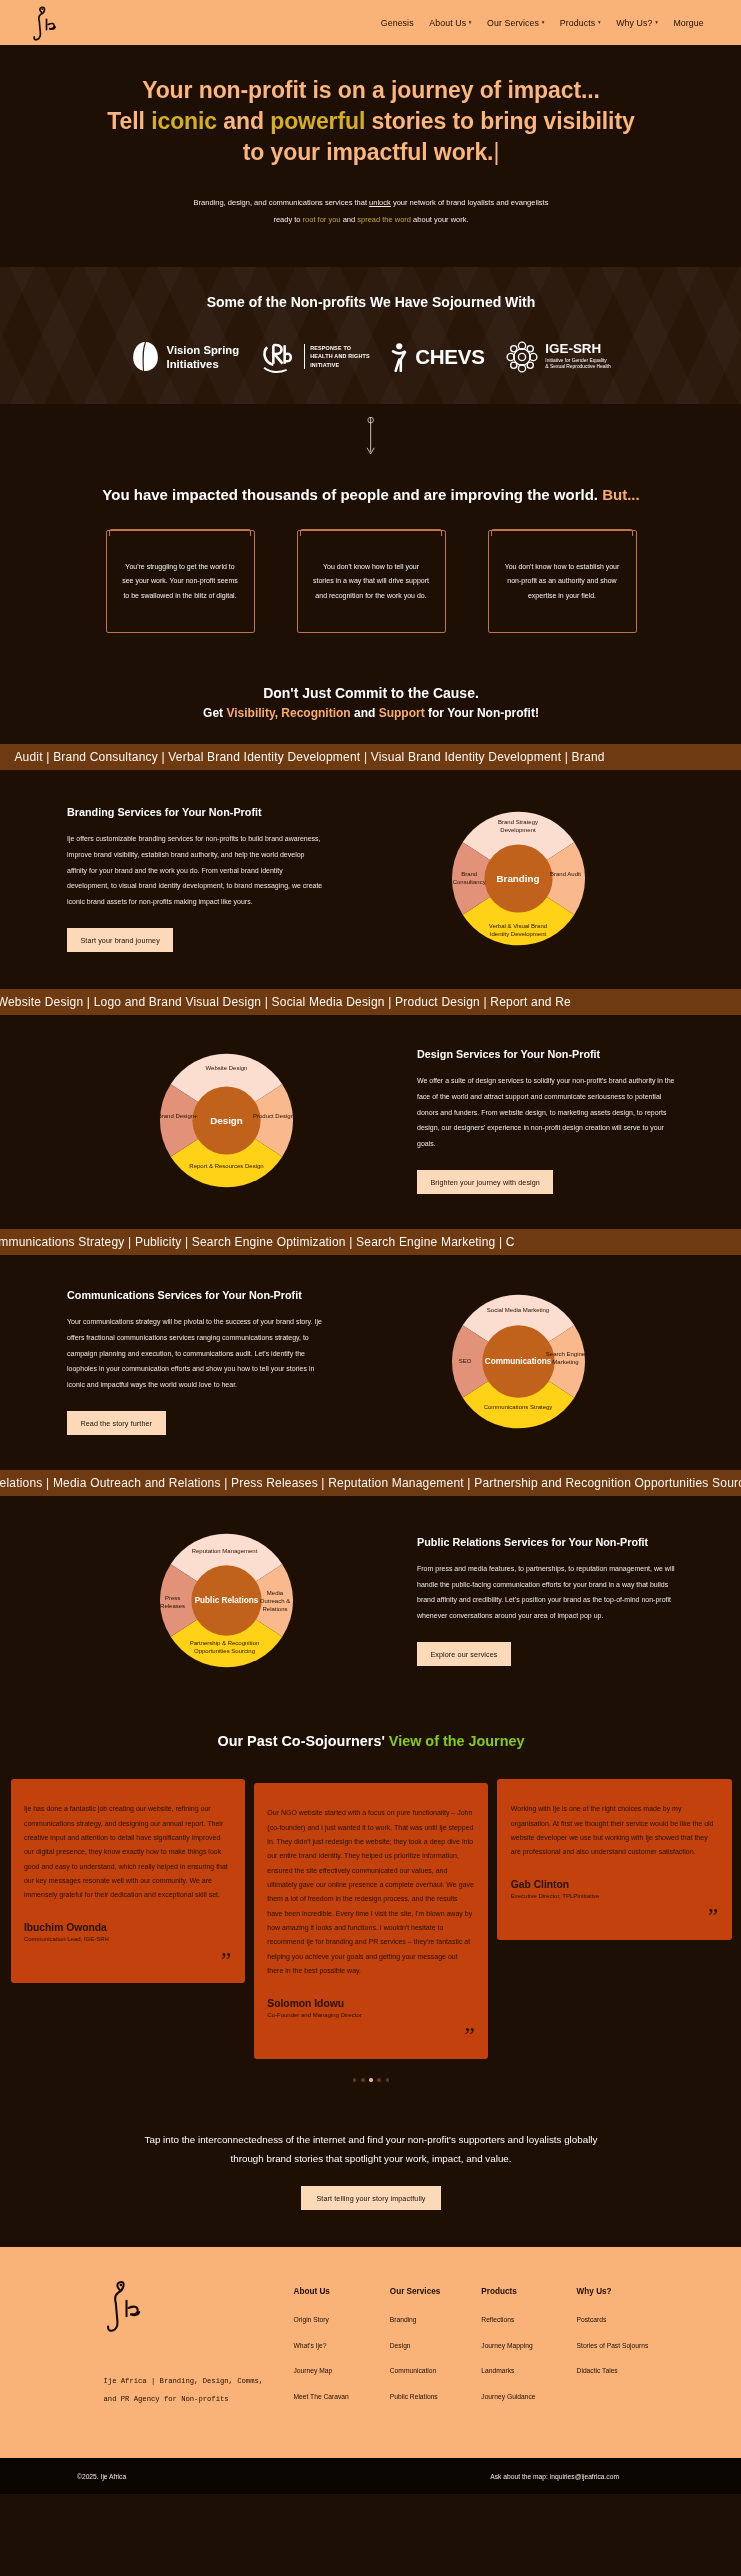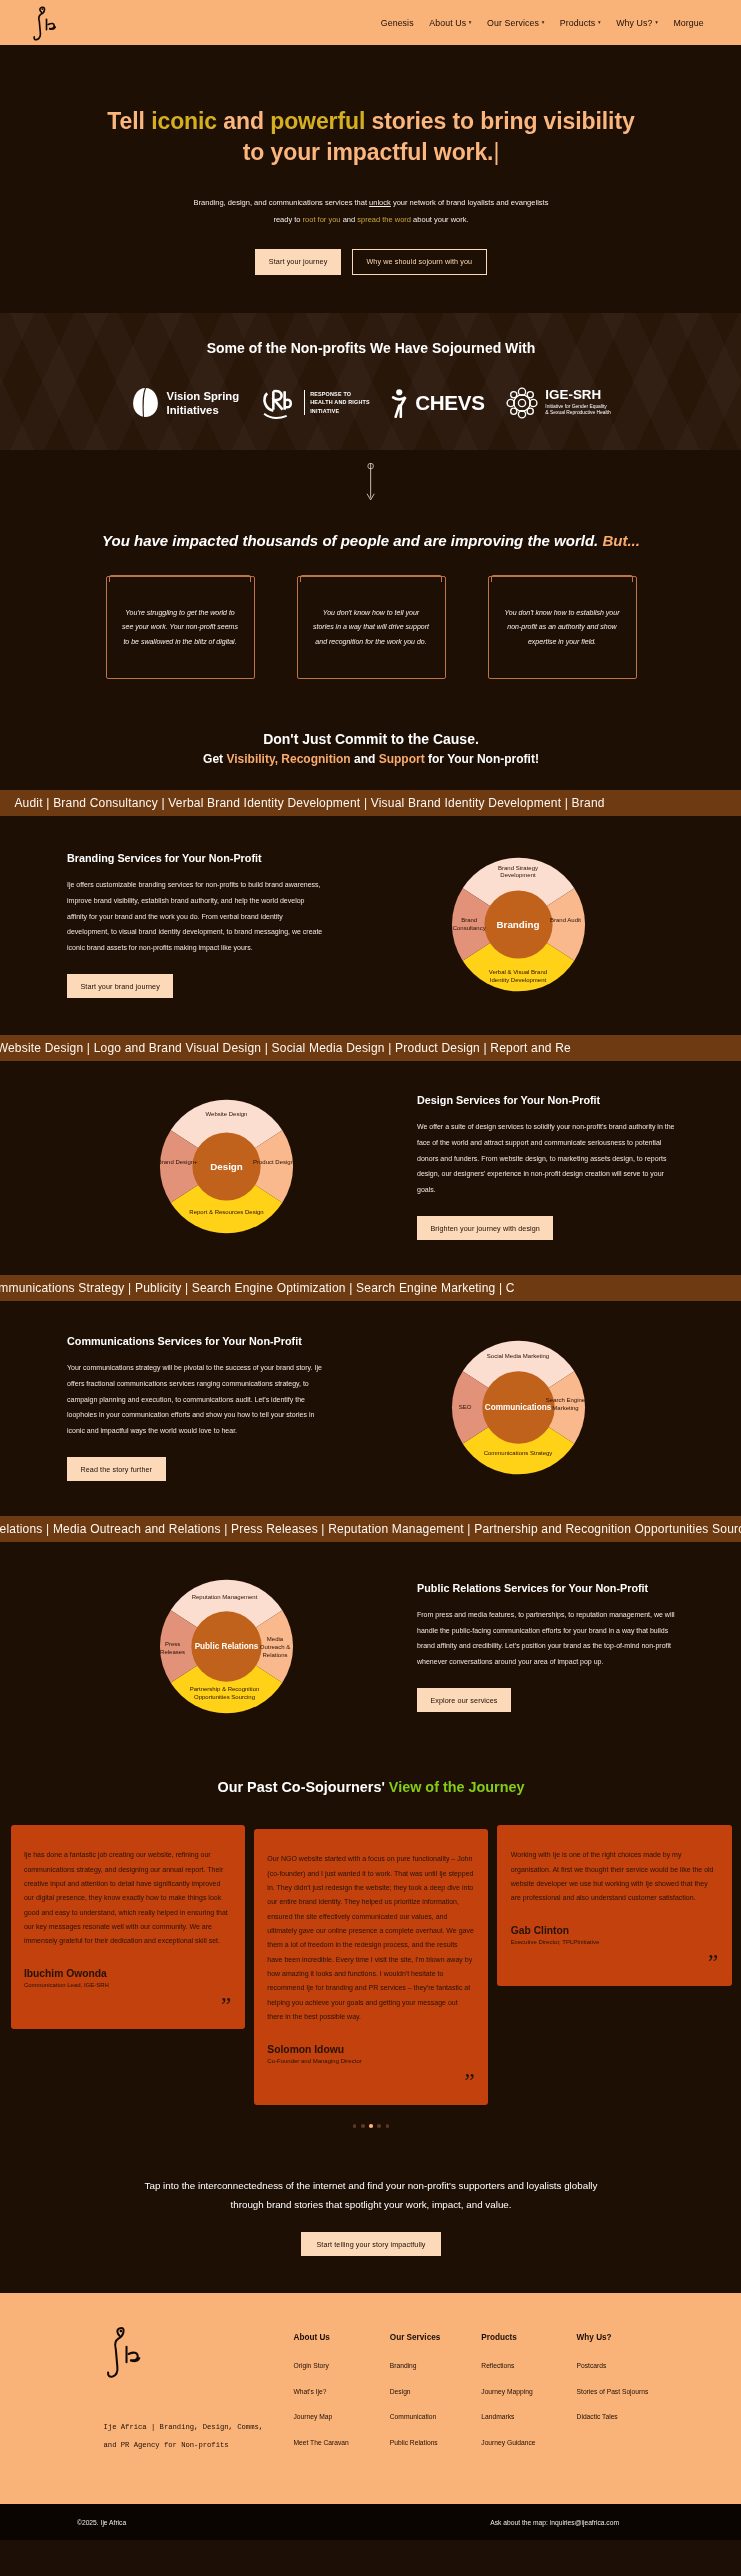--- a/index.html
+++ b/index.html
@@ -152,21 +152,20 @@
   }
 
   
   .arrow-wrap { background:#1e0f05; text-align:center; padding: 13.4px 0 3.1px; }
 
   
   .pain {
     background: #1e0f05;
     padding: 23px 0 29px;
     text-align: center;
-    font-style: italic;
   }
   .pain h2 {
     font-family: "Liberation Sans Narrow", "Liberation Sans", sans-serif;
     font-size: 15px; font-weight: bold; color: #fff;
   }
   .pain h2 .but { color: #f9ac6c; }
   .cards {
     margin: 27px auto 0;
     width: 531px;
     display: flex;
@@ -395,31 +394,27 @@
           <span class="caret">▾</span>
         </div>
       <div class="nav-link">
           <span>Morgue</span>
         </div>
     </div>
   </nav>
 
   <section class="hero">
     <h1>
-      <br>
+      <span>Your non-profit is on a journey of impact...</span><br>
       <span>Tell </span><span class="hl-gold">iconic</span><span> and </span><span class="hl-gold">powerful</span><span> stories to bring visibility</span><br>
       <span>to your impactful work.</span><span class="cursor-bar">|</span>
     </h1>
     <p class="hero-sub">
       <span>Branding, design, and communications services that </span><span class="u">unlock</span><span> your network of brand loyalists and evangelists ready to </span><span class="g">root for you</span><span> and </span><span class="g">spread the word</span><span> about your work.</span>
     </p>
-    <div class="hero-btns">
-      <button class="btn-solid">Start your journey</button>
-      <button class="btn-outline">Why we should sojourn with you</button>
-    </div>
   </section>
 
   <section class="partners">
     <h2>Some of the Non-profits We Have Sojourned With</h2>
     <div class="logo-row">
 
       <div class="logo-item">
         <svg width="29" height="33" viewBox="0 0 56 64">
           <path d="M28 4 C12 4 4 20 4 34 C4 50 15 60 28 60 C41 60 52 50 52 34 C52 20 44 4 28 4 Z" fill="#ffffff"></path>
           <path d="M28 4 C24 14 22 24 24 60" fill="none" stroke="#281609" stroke-width="2"></path>

